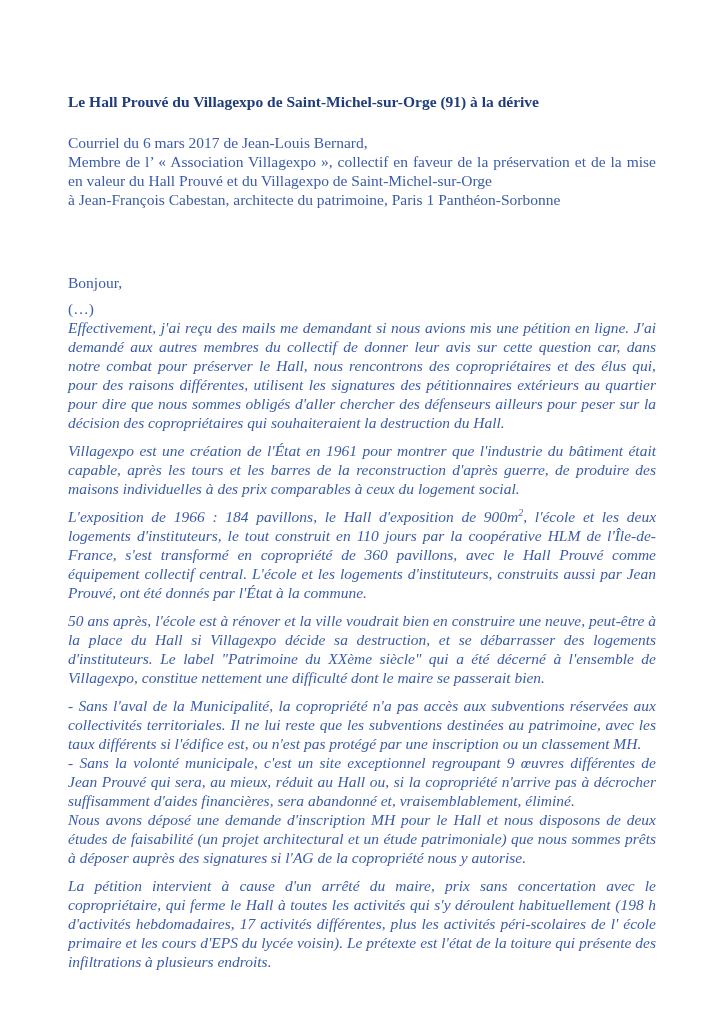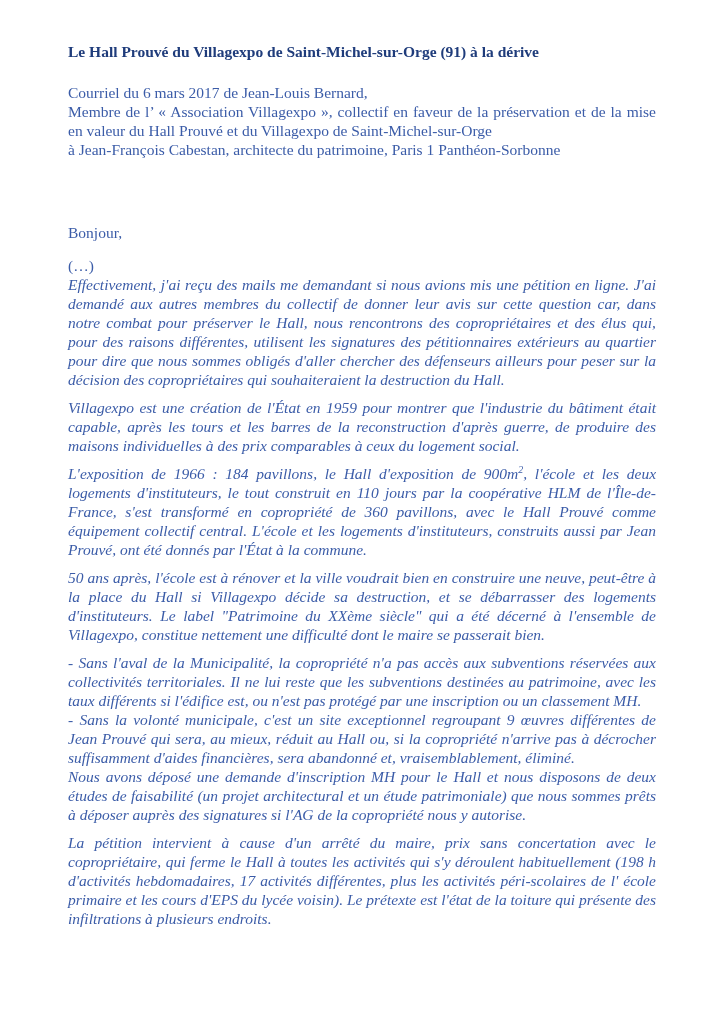--- a/index.html
+++ b/index.html
@@ -8,38 +8,38 @@
     --page-bg: #ffffff;
   }
   * { box-sizing: border-box; }
   html, body { margin: 0; padding: 0; background: #e9e9e9; }
   .page {
     position: relative;
     width: 724px;
     height: 1024px;
     margin: 0;
     background: var(--page-bg);
-    padding: 42px 68px 0 68px;
+    padding: 92px 68px 0 68px;
     font-family: "Liberation Serif", "DejaVu Serif", serif;
     font-size: 15.5px;
     line-height: 19px;
     color: var(--body-color);
     overflow: hidden;
   }
   .doc-title {
     font-size: 15.5px;
     line-height: 19px;
     font-weight: bold;
     color: var(--title-color);
     margin: 0 0 22px 0;
   }
   p { margin: 0; padding: 0; }
   .para { text-align: justify; font-style: italic; }
   .header-block p.justified { text-align: justify; }
-  .greeting { margin-top: 64px; margin-bottom: 14px; }
+  .greeting { margin-top: 64px; margin-bottom: 7px; }
   .gap { margin-top: 9px; }
   sup {
     font-size: 10px;
     line-height: 0;
     vertical-align: super;
   }
 </style>
 </head>
 <body>
 
@@ -53,21 +53,21 @@
     <p>à Jean-François Cabestan, architecte du patrimoine, Paris 1 Panthéon-Sorbonne</p>
   </div>
 
   <p class="greeting">Bonjour,</p>
 
 
   <p>(…)</p>
 
   <p class="para">Effectivement, j'ai reçu des mails me demandant si nous avions mis une pétition en ligne. J'ai demandé aux autres membres du collectif de donner leur avis sur cette question car, dans notre combat pour préserver le Hall, nous rencontrons des copropriétaires et des élus qui, pour des raisons différentes, utilisent les signatures des pétitionnaires extérieurs au quartier pour dire que nous sommes obligés d'aller chercher des défenseurs ailleurs pour peser sur la décision des copropriétaires qui souhaiteraient la destruction du Hall.</p>
 
-  <p class="para gap">Villagexpo est une création de l'État en 1959 pour montrer que l'industrie du bâtiment était capable, après les tours et les barres de la reconstruction d'après guerre, de produire des maisons individuelles à des prix comparables à ceux du logement social.</p>
+  <p class="para gap">Villagexpo est une création de l'État en 1961 pour montrer que l'industrie du bâtiment était capable, après les tours et les barres de la reconstruction d'après guerre, de produire des maisons individuelles à des prix comparables à ceux du logement social.</p>
 
   <p class="para gap">
     <span>L'exposition de 1966 : 184 pavillons, le Hall d'exposition de 900m</span><sup>2</sup><span>, l'école et les deux logements d'instituteurs, le tout construit en 110 jours par la coopérative HLM de l'Île-de-France, s'est transformé en copropriété de 360 pavillons, avec le Hall Prouvé comme équipement collectif central. L'école et les logements d'instituteurs, construits aussi par Jean Prouvé, ont été donnés par l'État à la commune.</span>
   </p>
 
   <p class="para gap">50 ans après, l'école est à rénover et la ville voudrait bien en construire une neuve, peut-être à la place du Hall si Villagexpo décide sa destruction, et se débarrasser  des logements d'instituteurs. Le label "Patrimoine du XXème siècle" qui a été décerné à l'ensemble de Villagexpo, constitue nettement une difficulté dont le maire se passerait bien.</p>
 
   <div class="gap">
     <p class="para">- Sans l'aval de la Municipalité, la copropriété n'a pas accès aux subventions réservées aux collectivités territoriales. Il ne lui reste que les subventions destinées au patrimoine, avec les taux différents si l'édifice est, ou n'est pas protégé par une inscription ou un classement MH.</p>
     <p class="para">- Sans la volonté municipale, c'est un site exceptionnel regroupant 9 œuvres différentes de Jean Prouvé qui sera, au mieux, réduit au Hall ou, si la copropriété n'arrive pas à décrocher suffisamment d'aides financières, sera abandonné et, vraisemblablement, éliminé.</p>

